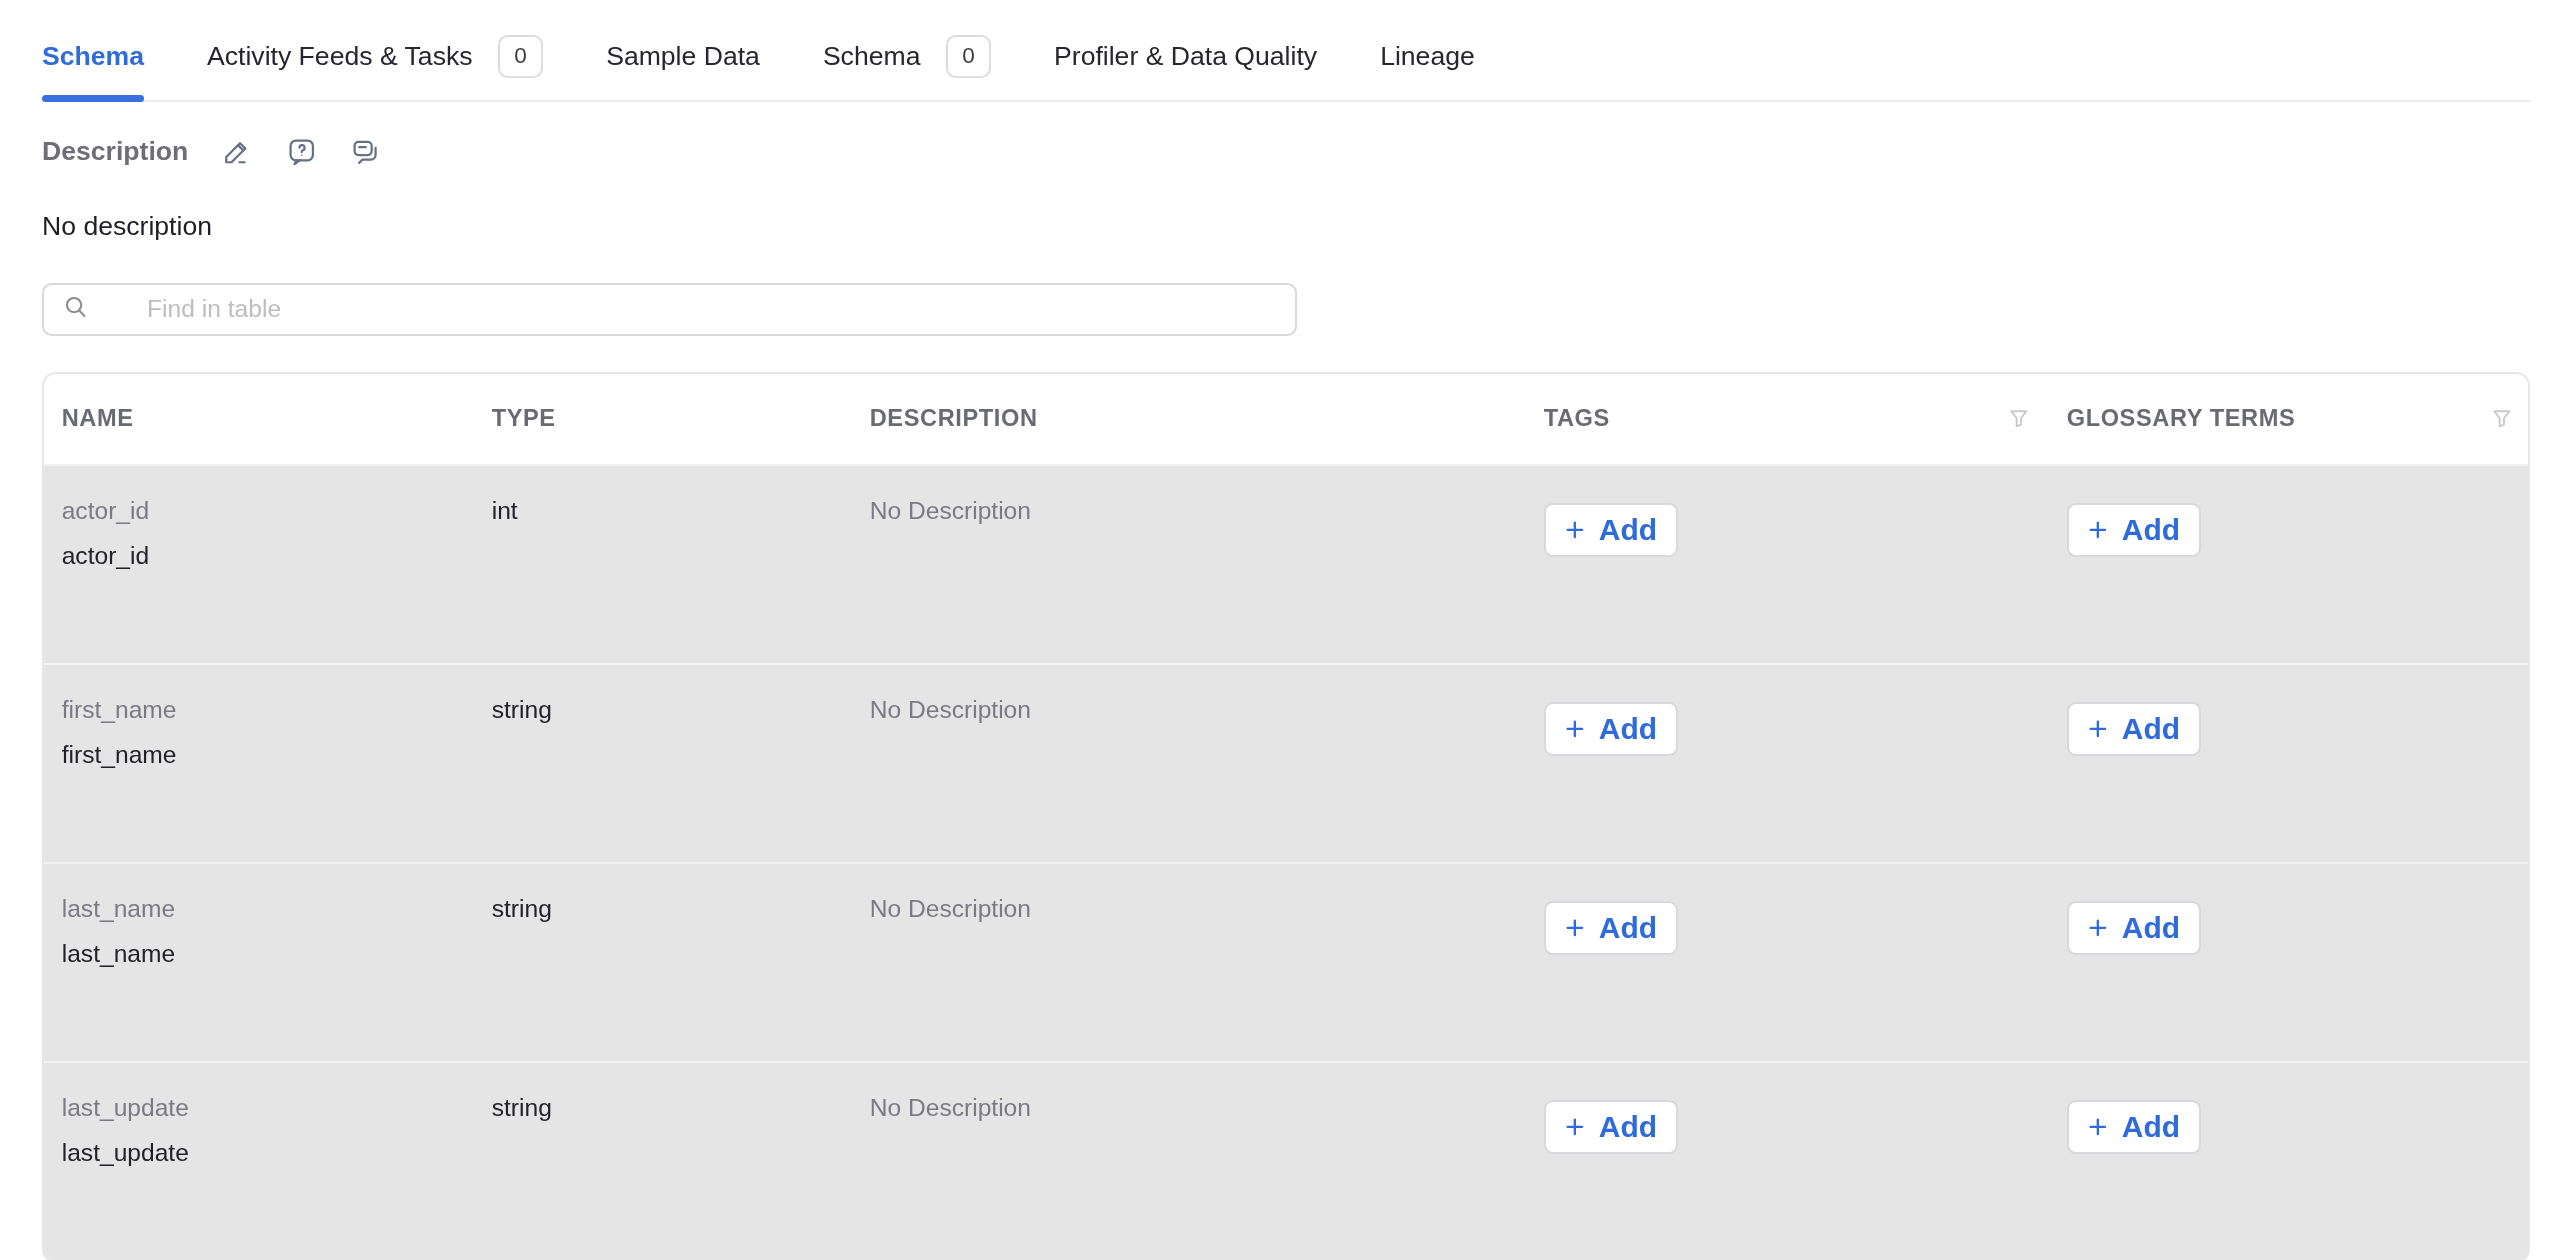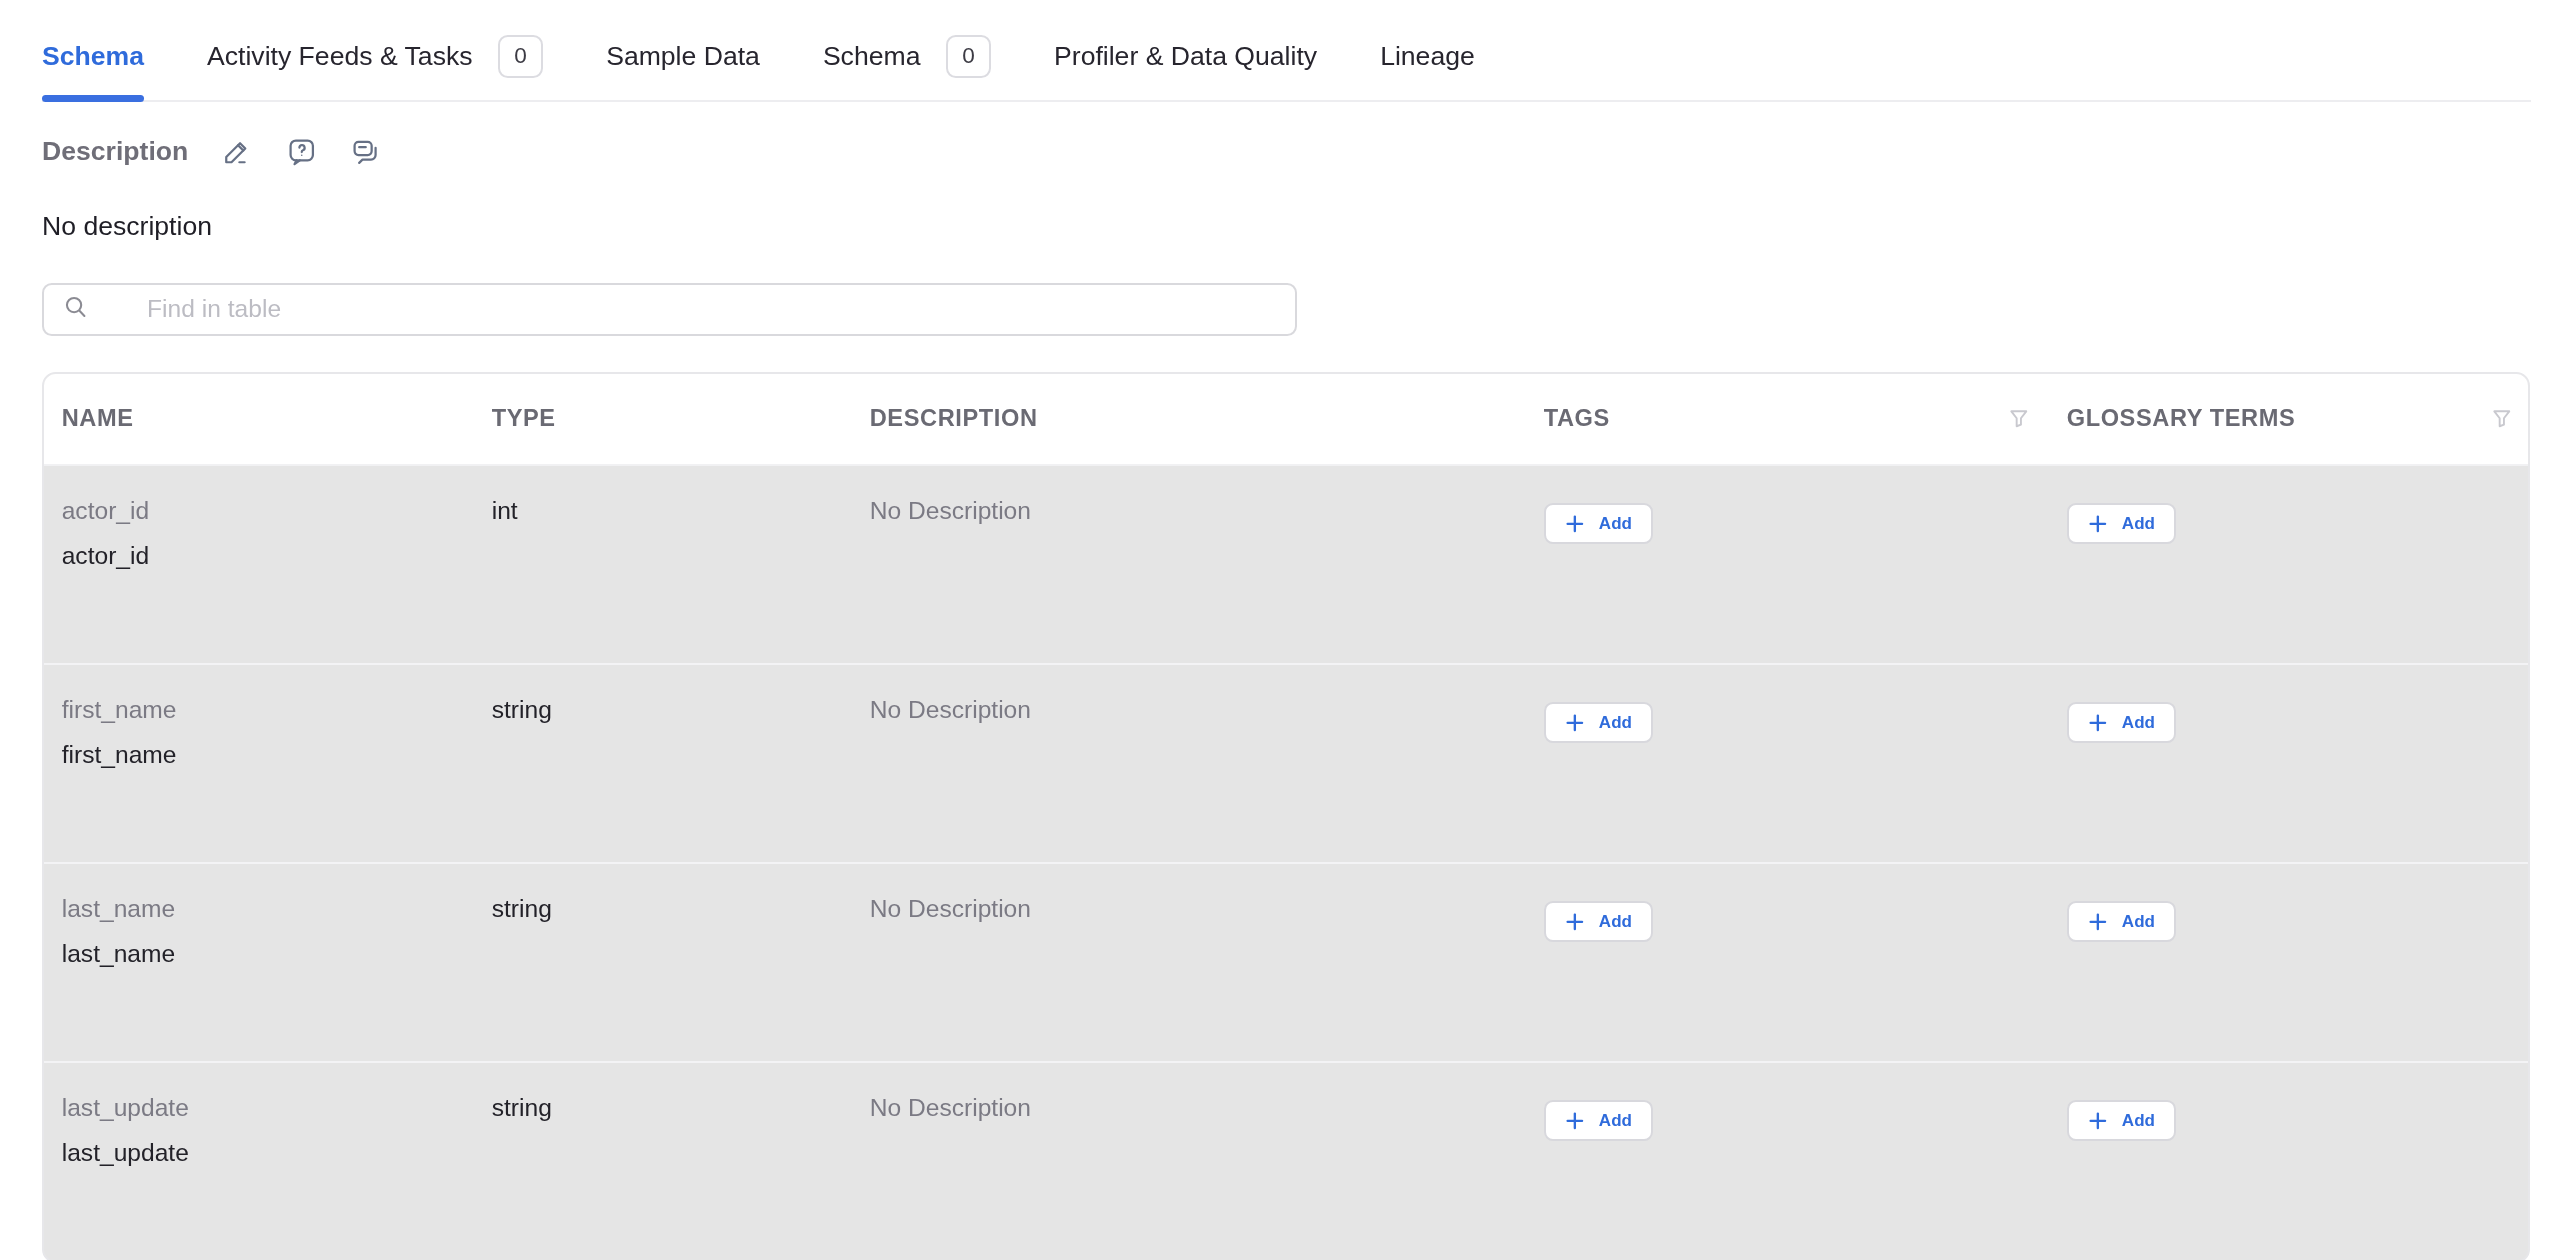--- a/index.html
+++ b/index.html
@@ -89,21 +89,21 @@
   .cell-name .line1 { color: #7b7a84; line-height: 1.1; }
   .cell-name .line2 { color: #232229; line-height: 1.1; margin-top: 17.7px; }
   .cell-type { color: #232229; }
   .cell-desc { color: #7b7a84; }
   .add-btn {
     display: inline-flex; align-items: center; gap: 12.8px;
     margin-top: 5.9px;
     padding: 7.9px 18.7px;
     background: #fff;
     border: 2px solid #d8d8dd; border-radius: 8.9px;
-    font-size: 17px; font-weight: 700; color: #2f6bdb;
+    font-size: 30px; font-weight: 700; color: #2f6bdb;
     cursor: pointer;
     font-family: "Liberation Sans", "DejaVu Sans", sans-serif;
   }
   .add-btn svg { display: block; }
 </style>
 </head>
 <body>
 
 <div class="page">
 

